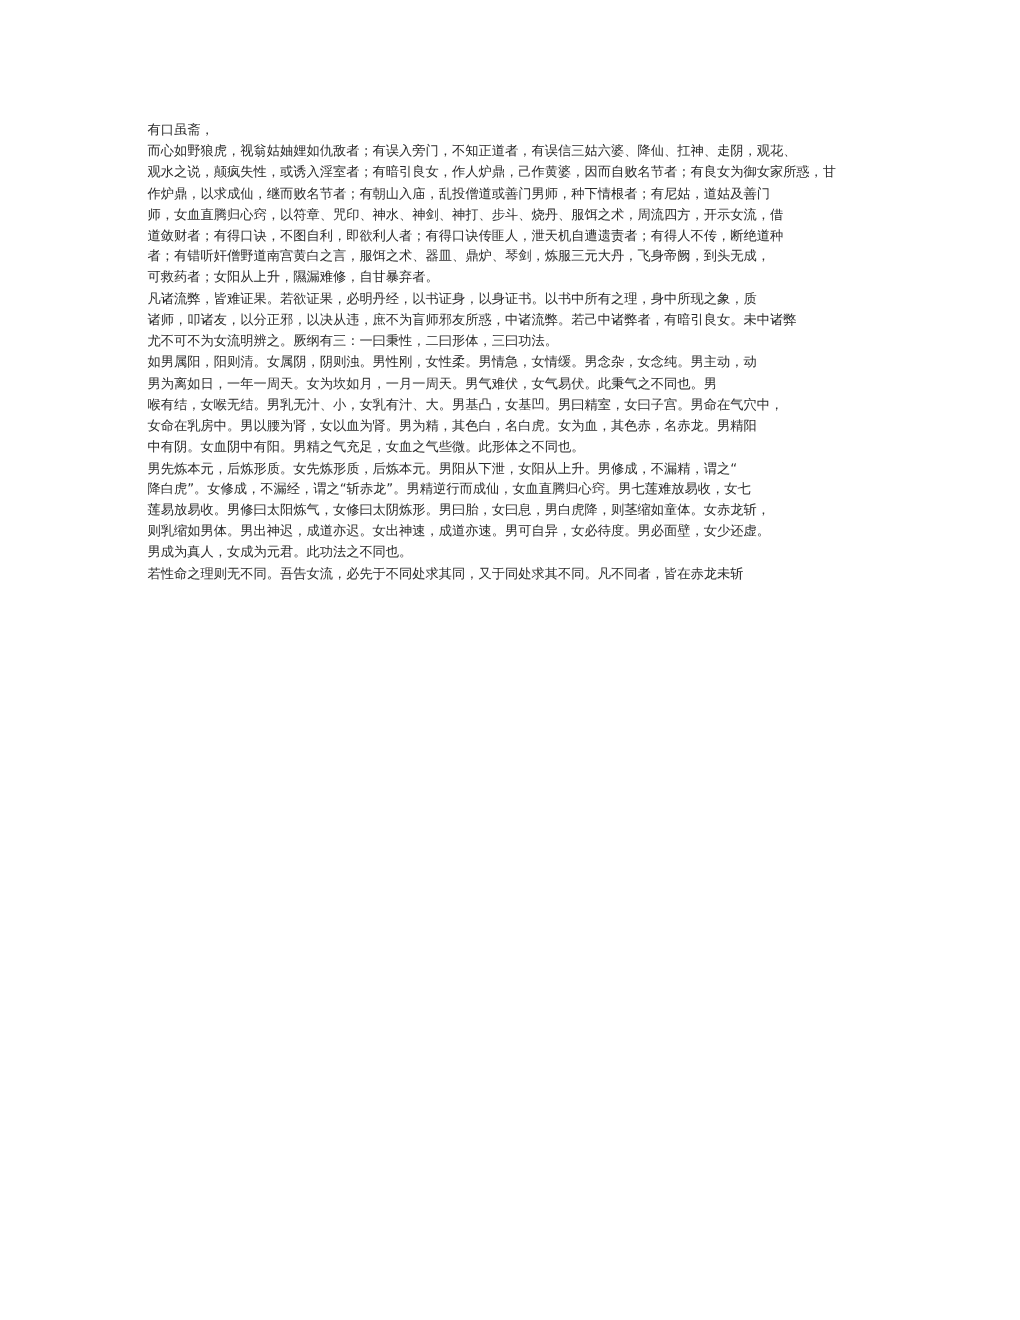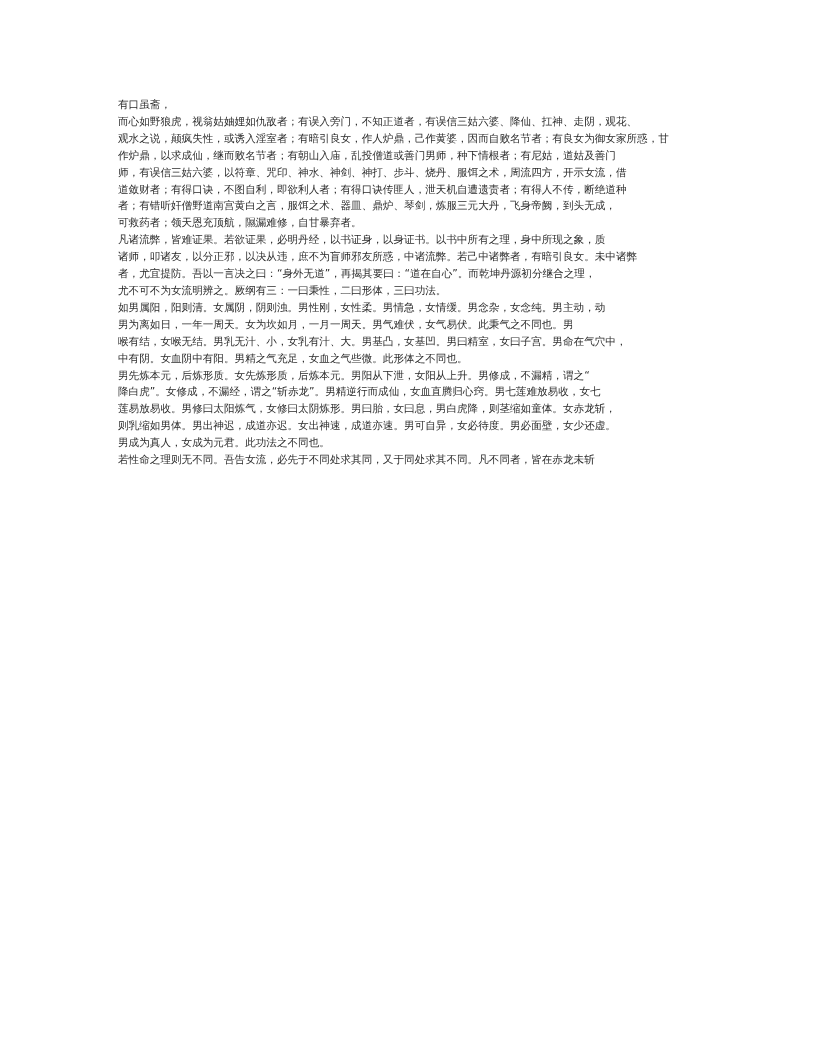--- a/index.html
+++ b/index.html
@@ -36,31 +36,31 @@
 </style>
 </head>
 <body>
 
 <div class="page" style="background: rgb(255, 255, 255);">
   <div class="text-block" style="color: rgb(43, 43, 43);">
       <div class="text-line">有口虽斋，</div>
       <div class="text-line">而心如野狼虎，视翁姑妯娌如仇敌者；有误入旁门，不知正道者，有误信三姑六婆、降仙、扛神、走阴，观花、</div>
       <div class="text-line">观水之说，颠疯失性，或诱入淫室者；有暗引良女，作人炉鼎，己作黄婆，因而自败名节者；有良女为御女家所惑，甘</div>
       <div class="text-line">作炉鼎，以求成仙，继而败名节者；有朝山入庙，乱投僧道或善门男师，种下情根者；有尼姑，道姑及善门</div>
-      <div class="text-line">师，有误信三姑六婆，以符章、咒印、神水、神剑、神打、步斗、烧丹、服饵之术，周流四方，开示女流，借</div>
+      <div class="text-line">师，女血直腾归心窍，以符章、咒印、神水、神剑、神打、步斗、烧丹、服饵之术，周流四方，开示女流，借</div>
       <div class="text-line">道敛财者；有得口诀，不图自利，即欲利人者；有得口诀传匪人，泄天机自遭遗责者；有得人不传，断绝道种</div>
       <div class="text-line">者；有错听奸僧野道南宫黄白之言，服饵之术、器皿、鼎炉、琴剑，炼服三元大丹，飞身帝阙，到头无成，</div>
-      <div class="text-line">可救药者；领天恩充顶航，隰漏难修，自甘暴弃者。</div>
+      <div class="text-line">可救药者；女阳从上升，隰漏难修，自甘暴弃者。</div>
       <div class="text-line">凡诸流弊，皆难证果。若欲证果，必明丹经，以书证身，以身证书。以书中所有之理，身中所现之象，质</div>
       <div class="text-line">诸师，叩诸友，以分正邪，以决从违，庶不为盲师邪友所惑，中诸流弊。若己中诸弊者，有暗引良女。未中诸弊</div>
-      <div class="text-line">者，尤宜提防。吾以一言决之曰：“身外无道”，再揭其要曰：“道在自心”。而乾坤丹源初分继合之理，</div>
       <div class="text-line">尤不可不为女流明辨之。厥纲有三：一曰秉性，二曰形体，三曰功法。</div>
       <div class="text-line">如男属阳，阳则清。女属阴，阴则浊。男性刚，女性柔。男情急，女情缓。男念杂，女念纯。男主动，动</div>
       <div class="text-line">男为离如日，一年一周天。女为坎如月，一月一周天。男气难伏，女气易伏。此秉气之不同也。男</div>
       <div class="text-line">喉有结，女喉无结。男乳无汁、小，女乳有汁、大。男基凸，女基凹。男曰精室，女曰子宫。男命在气穴中，</div>
+      <div class="text-line">女命在乳房中。男以腰为肾，女以血为肾。男为精，其色白，名白虎。女为血，其色赤，名赤龙。男精阳</div>
       <div class="text-line">中有阴。女血阴中有阳。男精之气充足，女血之气些微。此形体之不同也。</div>
       <div class="text-line">男先炼本元，后炼形质。女先炼形质，后炼本元。男阳从下泄，女阳从上升。男修成，不漏精，谓之“</div>
       <div class="text-line">降白虎”。女修成，不漏经，谓之“斩赤龙”。男精逆行而成仙，女血直腾归心窍。男七莲难放易收，女七</div>
       <div class="text-line">莲易放易收。男修曰太阳炼气，女修曰太阴炼形。男曰胎，女曰息，男白虎降，则茎缩如童体。女赤龙斩，</div>
       <div class="text-line">则乳缩如男体。男出神迟，成道亦迟。女出神速，成道亦速。男可自异，女必待度。男必面壁，女少还虚。</div>
       <div class="text-line">男成为真人，女成为元君。此功法之不同也。</div>
       <div class="text-line">若性命之理则无不同。吾告女流，必先于不同处求其同，又于同处求其不同。凡不同者，皆在赤龙未斩</div>
     </div>
 </div>
 

